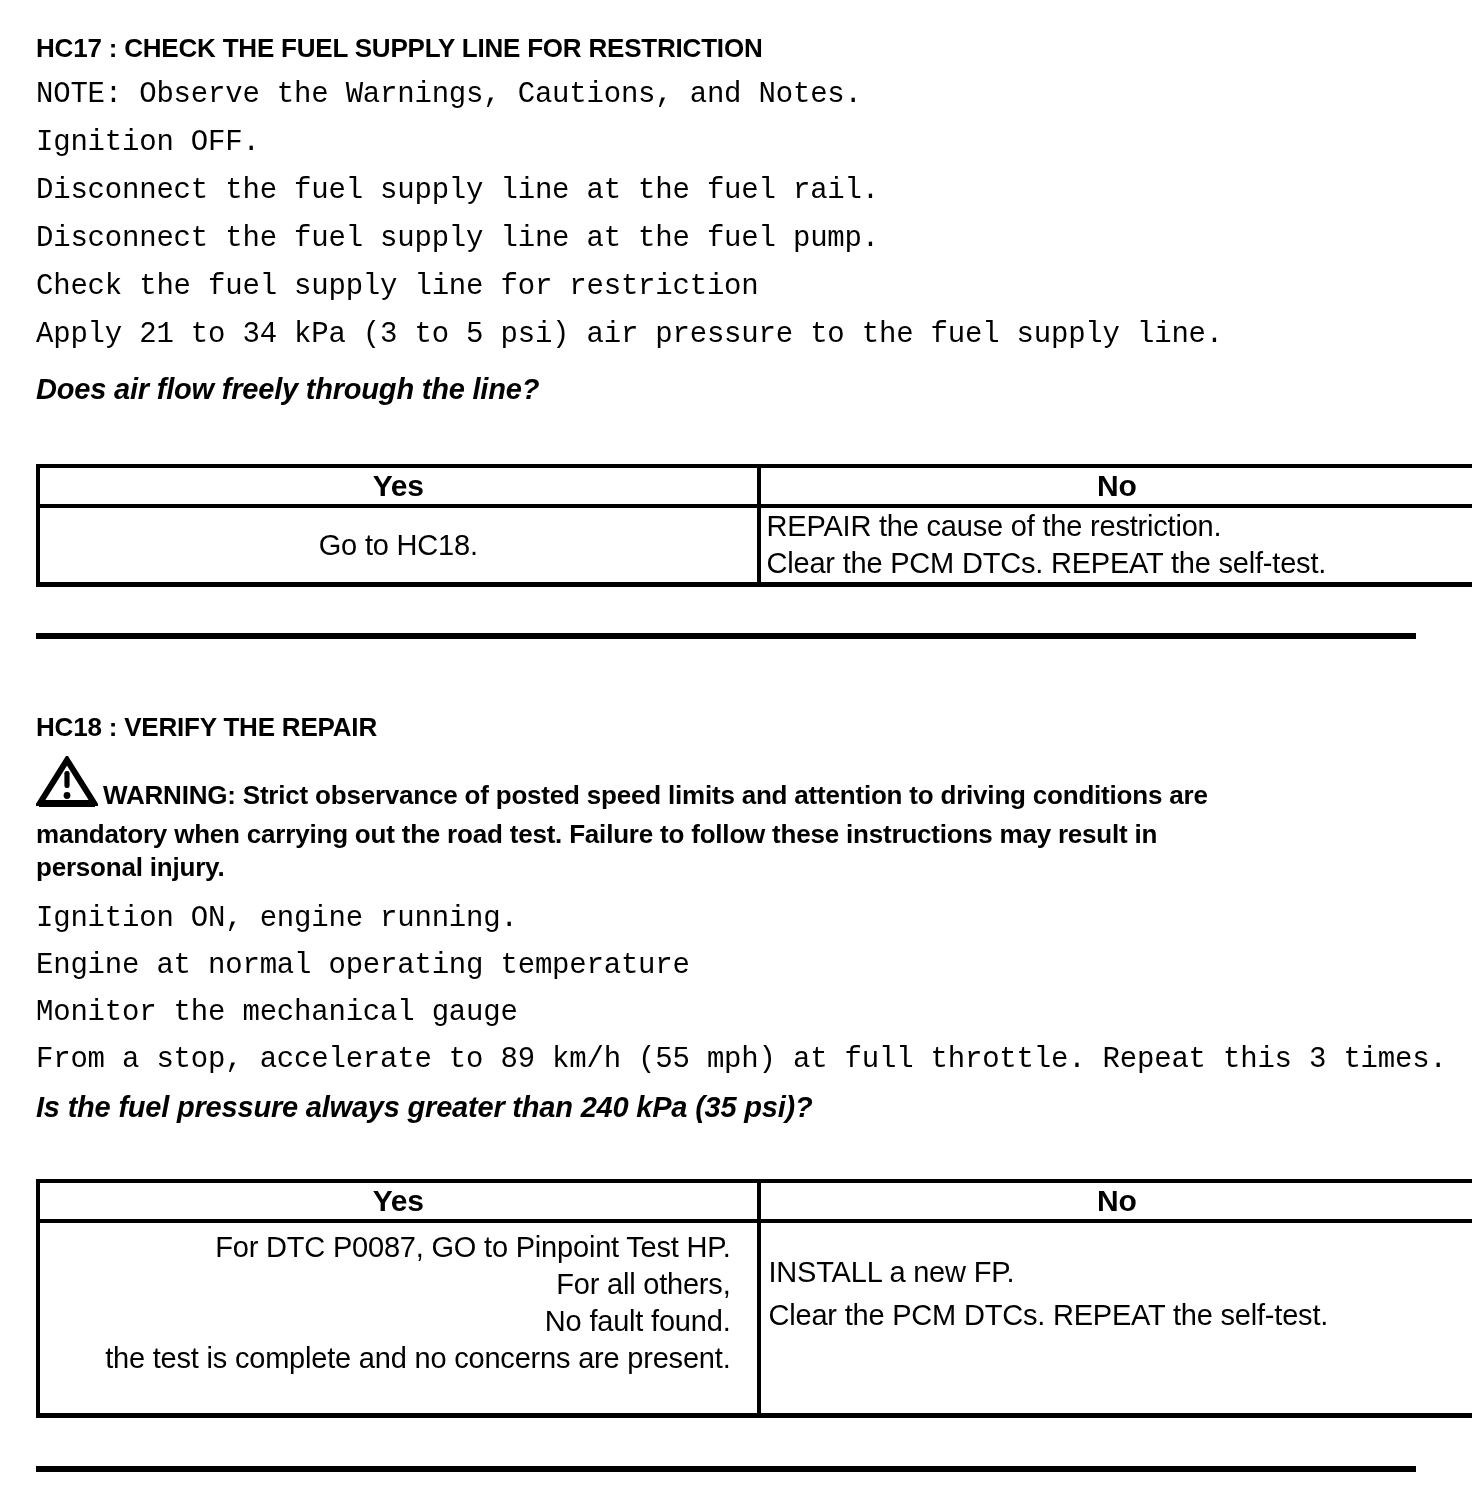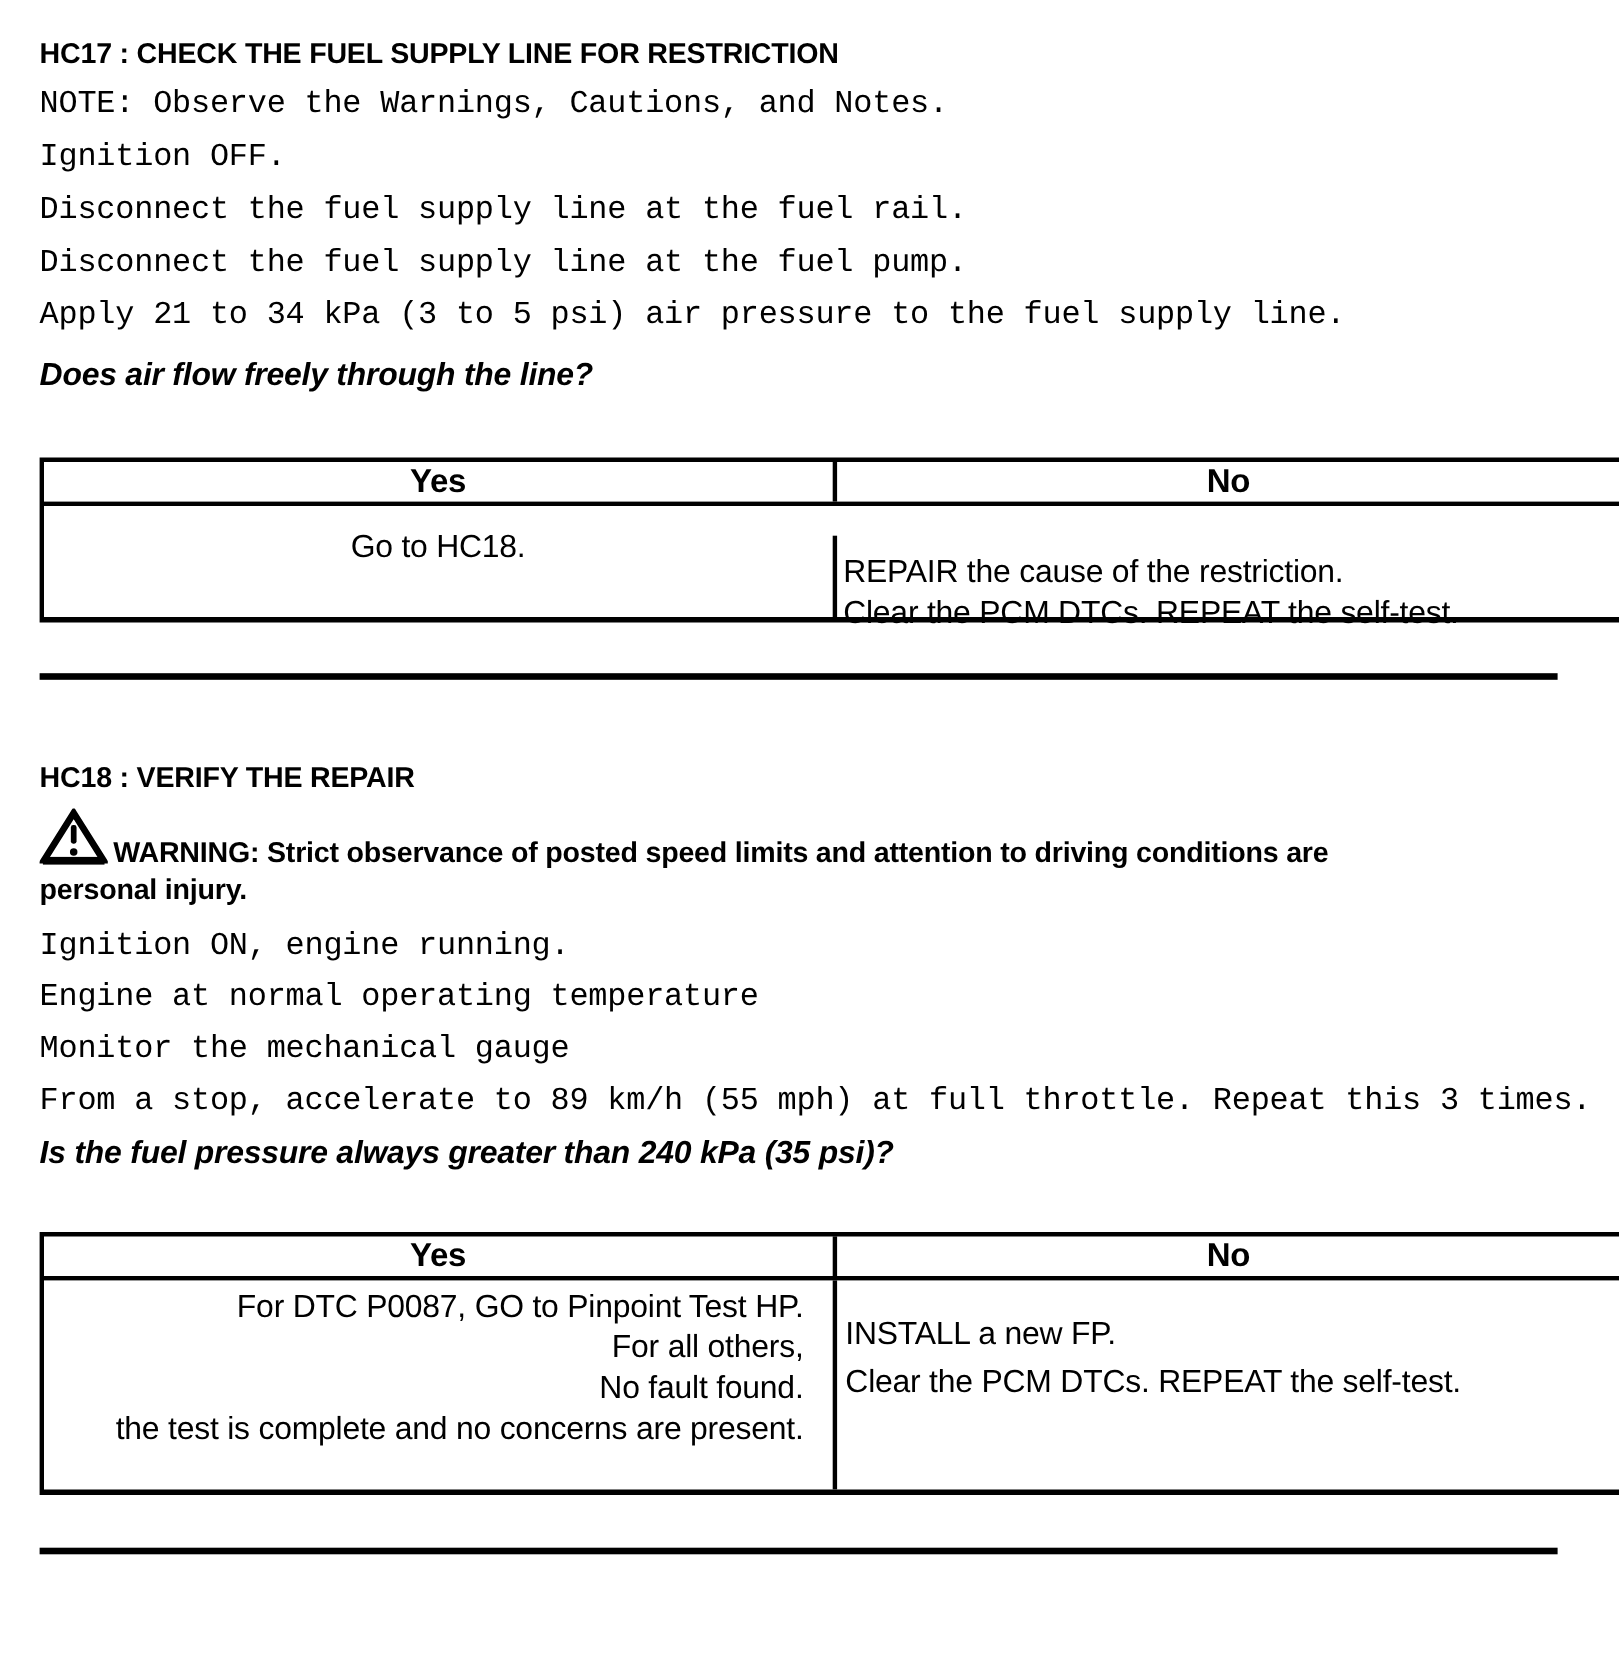--- a/index.html
+++ b/index.html
@@ -52,21 +52,21 @@
     line-height: 36px;
     text-align: center;
     font-weight: bold;
     font-size: 30px;
   }
   .hcell.no-col, .dcell.no-col { border-left: 4px solid #000000; }
   .dcell { font-size: 29px; }
   
   .t1 .dcell { height: 74px; }
   .t1 .yes-cell { display: flex; align-items: center; justify-content: center; }
-  .t1 .no-cell { padding: 15px 6px; line-height: 37px; margin-top: 27px; }
+  .t1 .no-cell { padding: 0 6px; line-height: 37px; }
   
   .t2 .dcell { height: 190px; }
   .t2 .yes-cell { padding: 6px 26px; line-height: 37px; text-align: right; }
   .t2 .no-cell { padding: 28px 24px 0 8px; line-height: 43px; }
   .cell-line { white-space: nowrap; }
   .cell-line.wrap { white-space: normal; }
   .divider {
     width: 1380px;
     height: 6px;
     background: #000000;
@@ -98,20 +98,21 @@
 
 <div class="doc">
 
   <div>
     <div class="proc-heading">HC17 : CHECK THE FUEL SUPPLY LINE FOR RESTRICTION</div>
 
     <div class="step">NOTE: Observe the Warnings, Cautions, and Notes.</div>
     <div class="step">Ignition OFF.</div>
     <div class="step">Disconnect the fuel supply line at the fuel rail.</div>
     <div class="step">Disconnect the fuel supply line at the fuel pump.</div>
+    <div class="step">Check the fuel supply line for restriction</div>
     <div class="step">Apply 21 to 34 kPa (3 to 5 psi) air pressure to the fuel supply line.</div>
 
     <div class="question">Does air flow freely through the line?</div>
 
     <div class="ref-table t1">
       <div class="ref-row header">
         <div class="hcell yes-col">Yes</div>
         <div class="hcell no-col">No</div>
       </div>
       <div class="ref-row">
@@ -136,20 +137,21 @@
         <span class="warn-icon">
           <svg width="62" height="52" viewBox="0 0 62 52" aria-hidden="true">
             <path d="M31 4 L58 47 L4 47 Z" fill="none" stroke="#000000" stroke-width="6" stroke-linejoin="miter"></path>
             <rect x="3" y="44" width="56" height="7" fill="#000000"></rect>
             <rect x="28.4" y="15" width="5.2" height="17" rx="2.2" fill="#000000"></rect>
             <circle cx="31" cy="39.5" r="3.4" fill="#000000"></circle>
           </svg>
         </span>
         <span class="warn-text">WARNING: Strict observance of posted speed limits and attention to driving conditions are</span>
       </div>
+      <div class="warn-text warn-cont">mandatory when carrying out the road test. Failure to follow these instructions may result in</div>
       <div class="warn-text">personal injury.</div>
     </div>
 
     <div class="step hc18-step1">Ignition ON, engine running.</div>
     <div class="step hc18-step">Engine at normal operating temperature</div>
     <div class="step hc18-step">Monitor the mechanical gauge</div>
     <div class="step hc18-step">From a stop, accelerate to 89 km/h (55 mph) at full throttle. Repeat this 3 times.</div>
 
     <div class="question hc18-question">Is the fuel pressure always greater than 240 kPa (35 psi)?</div>
 

